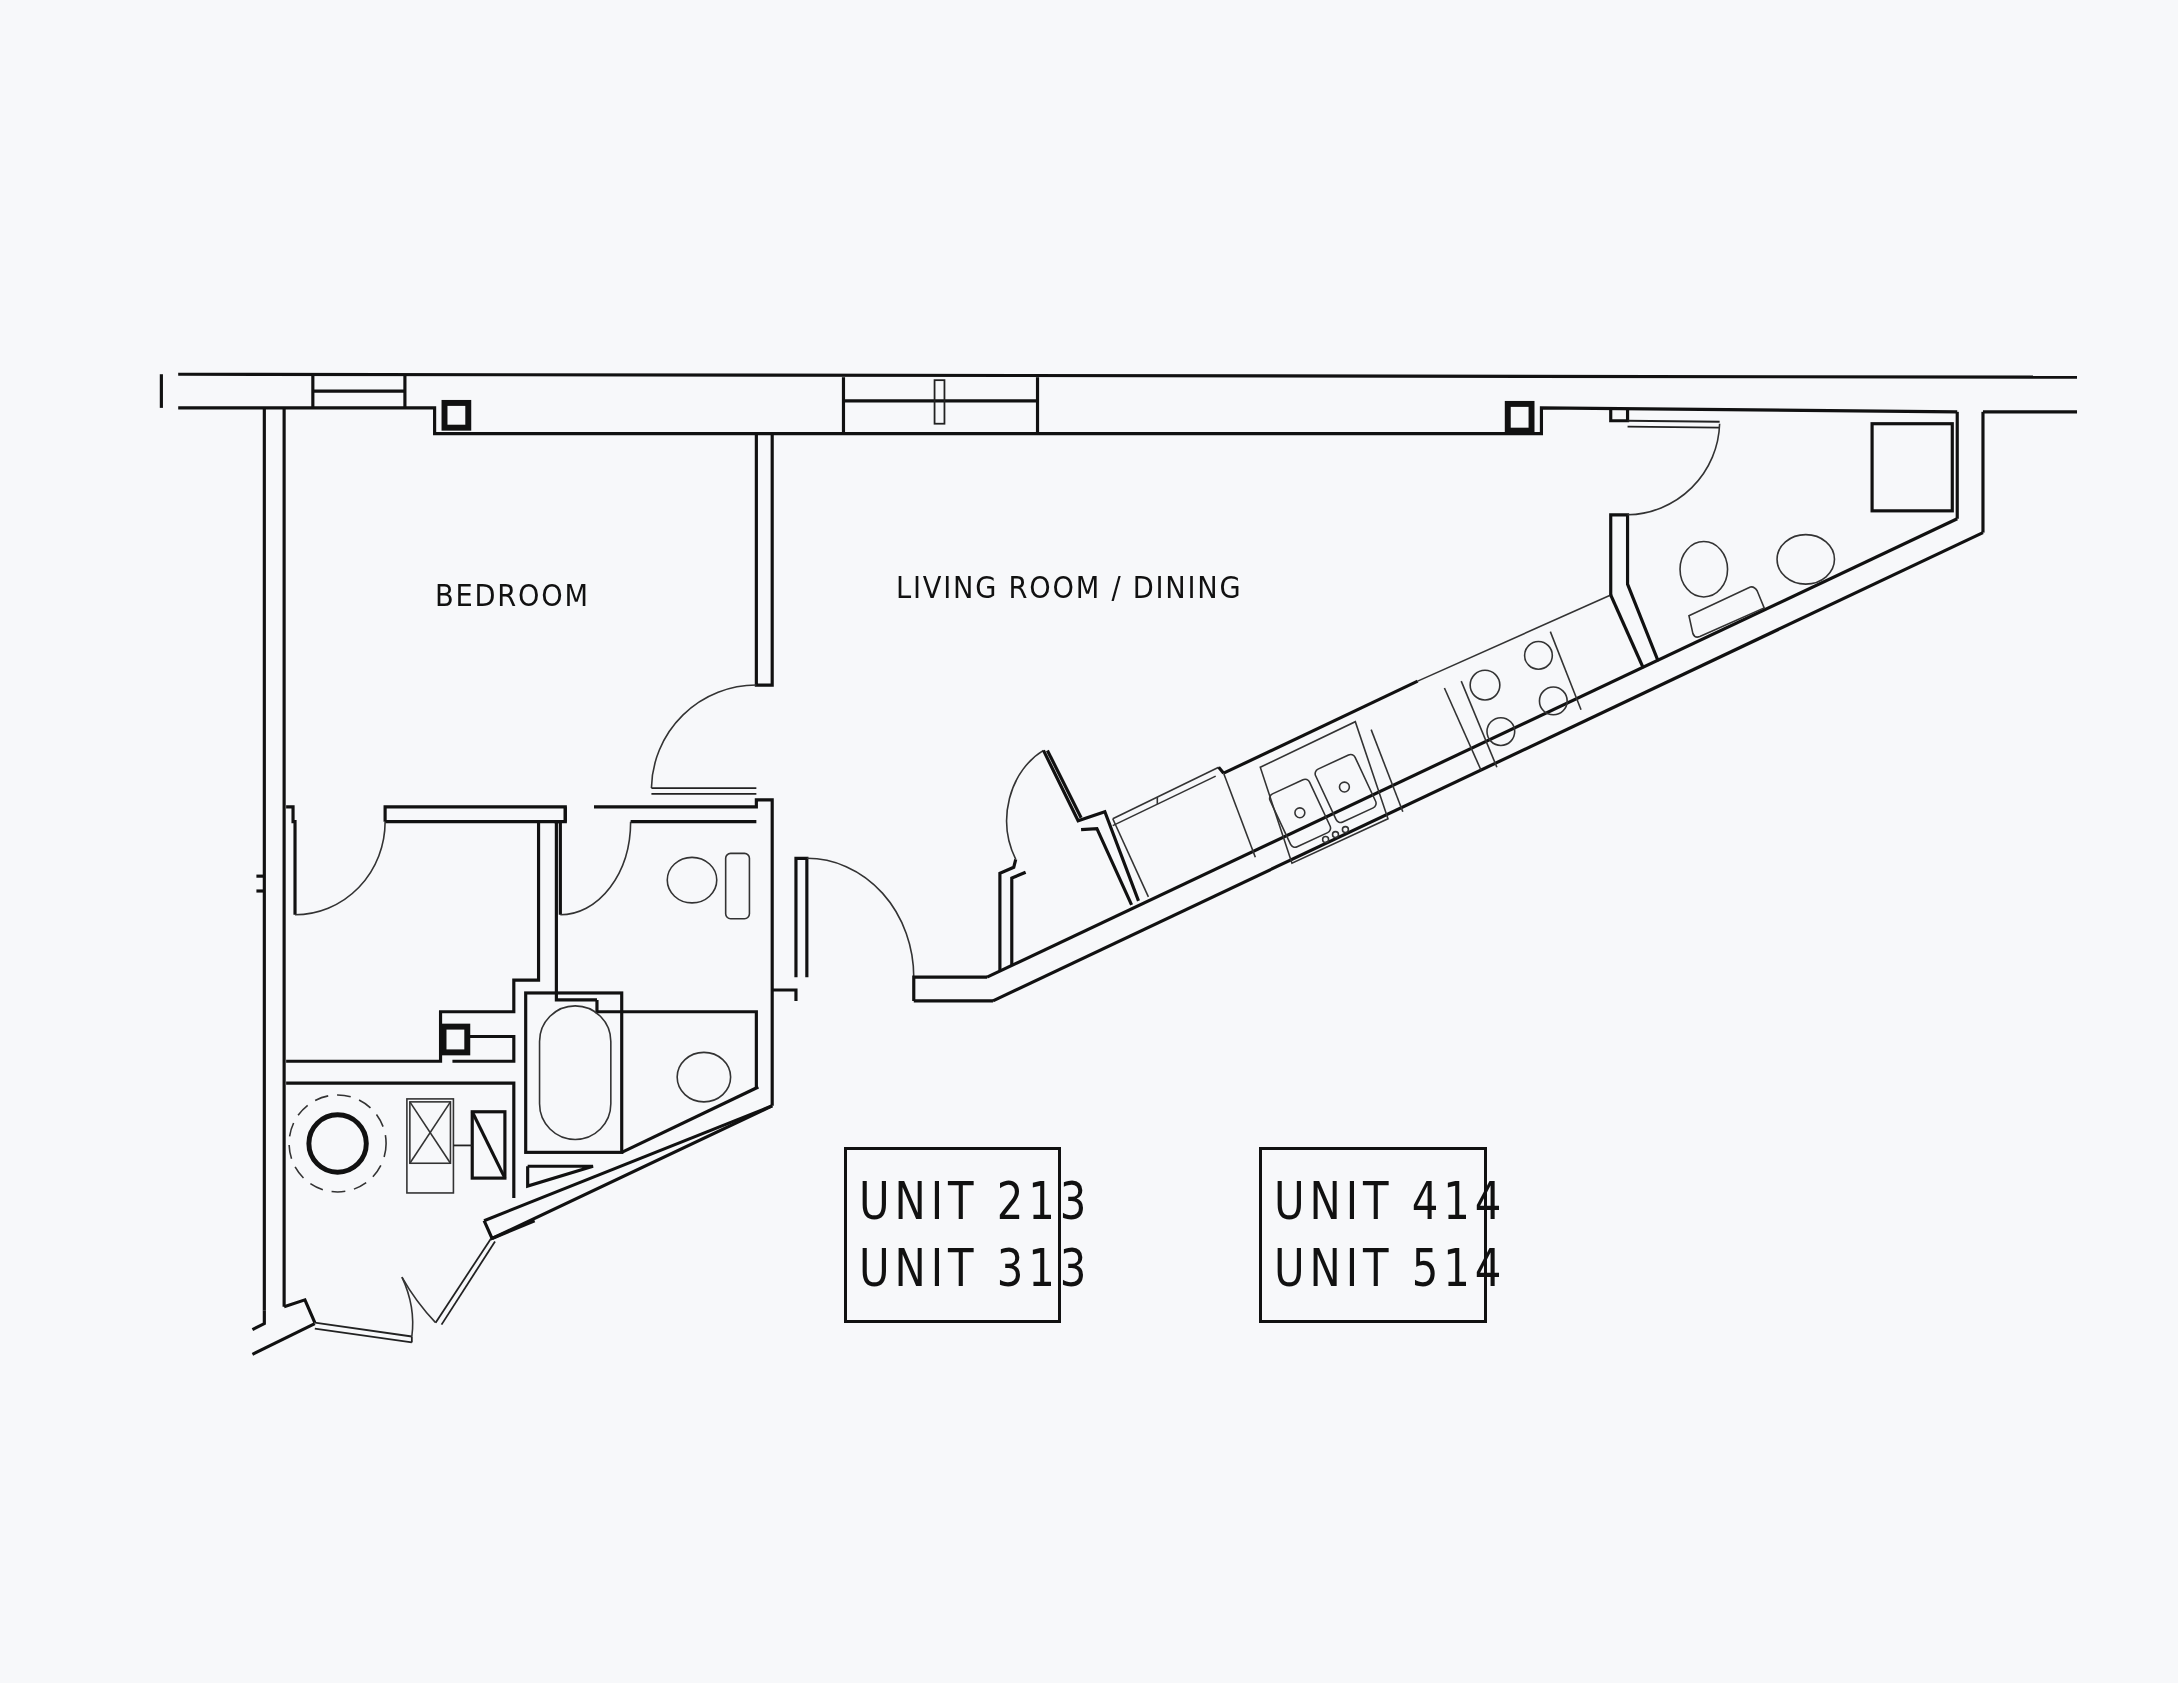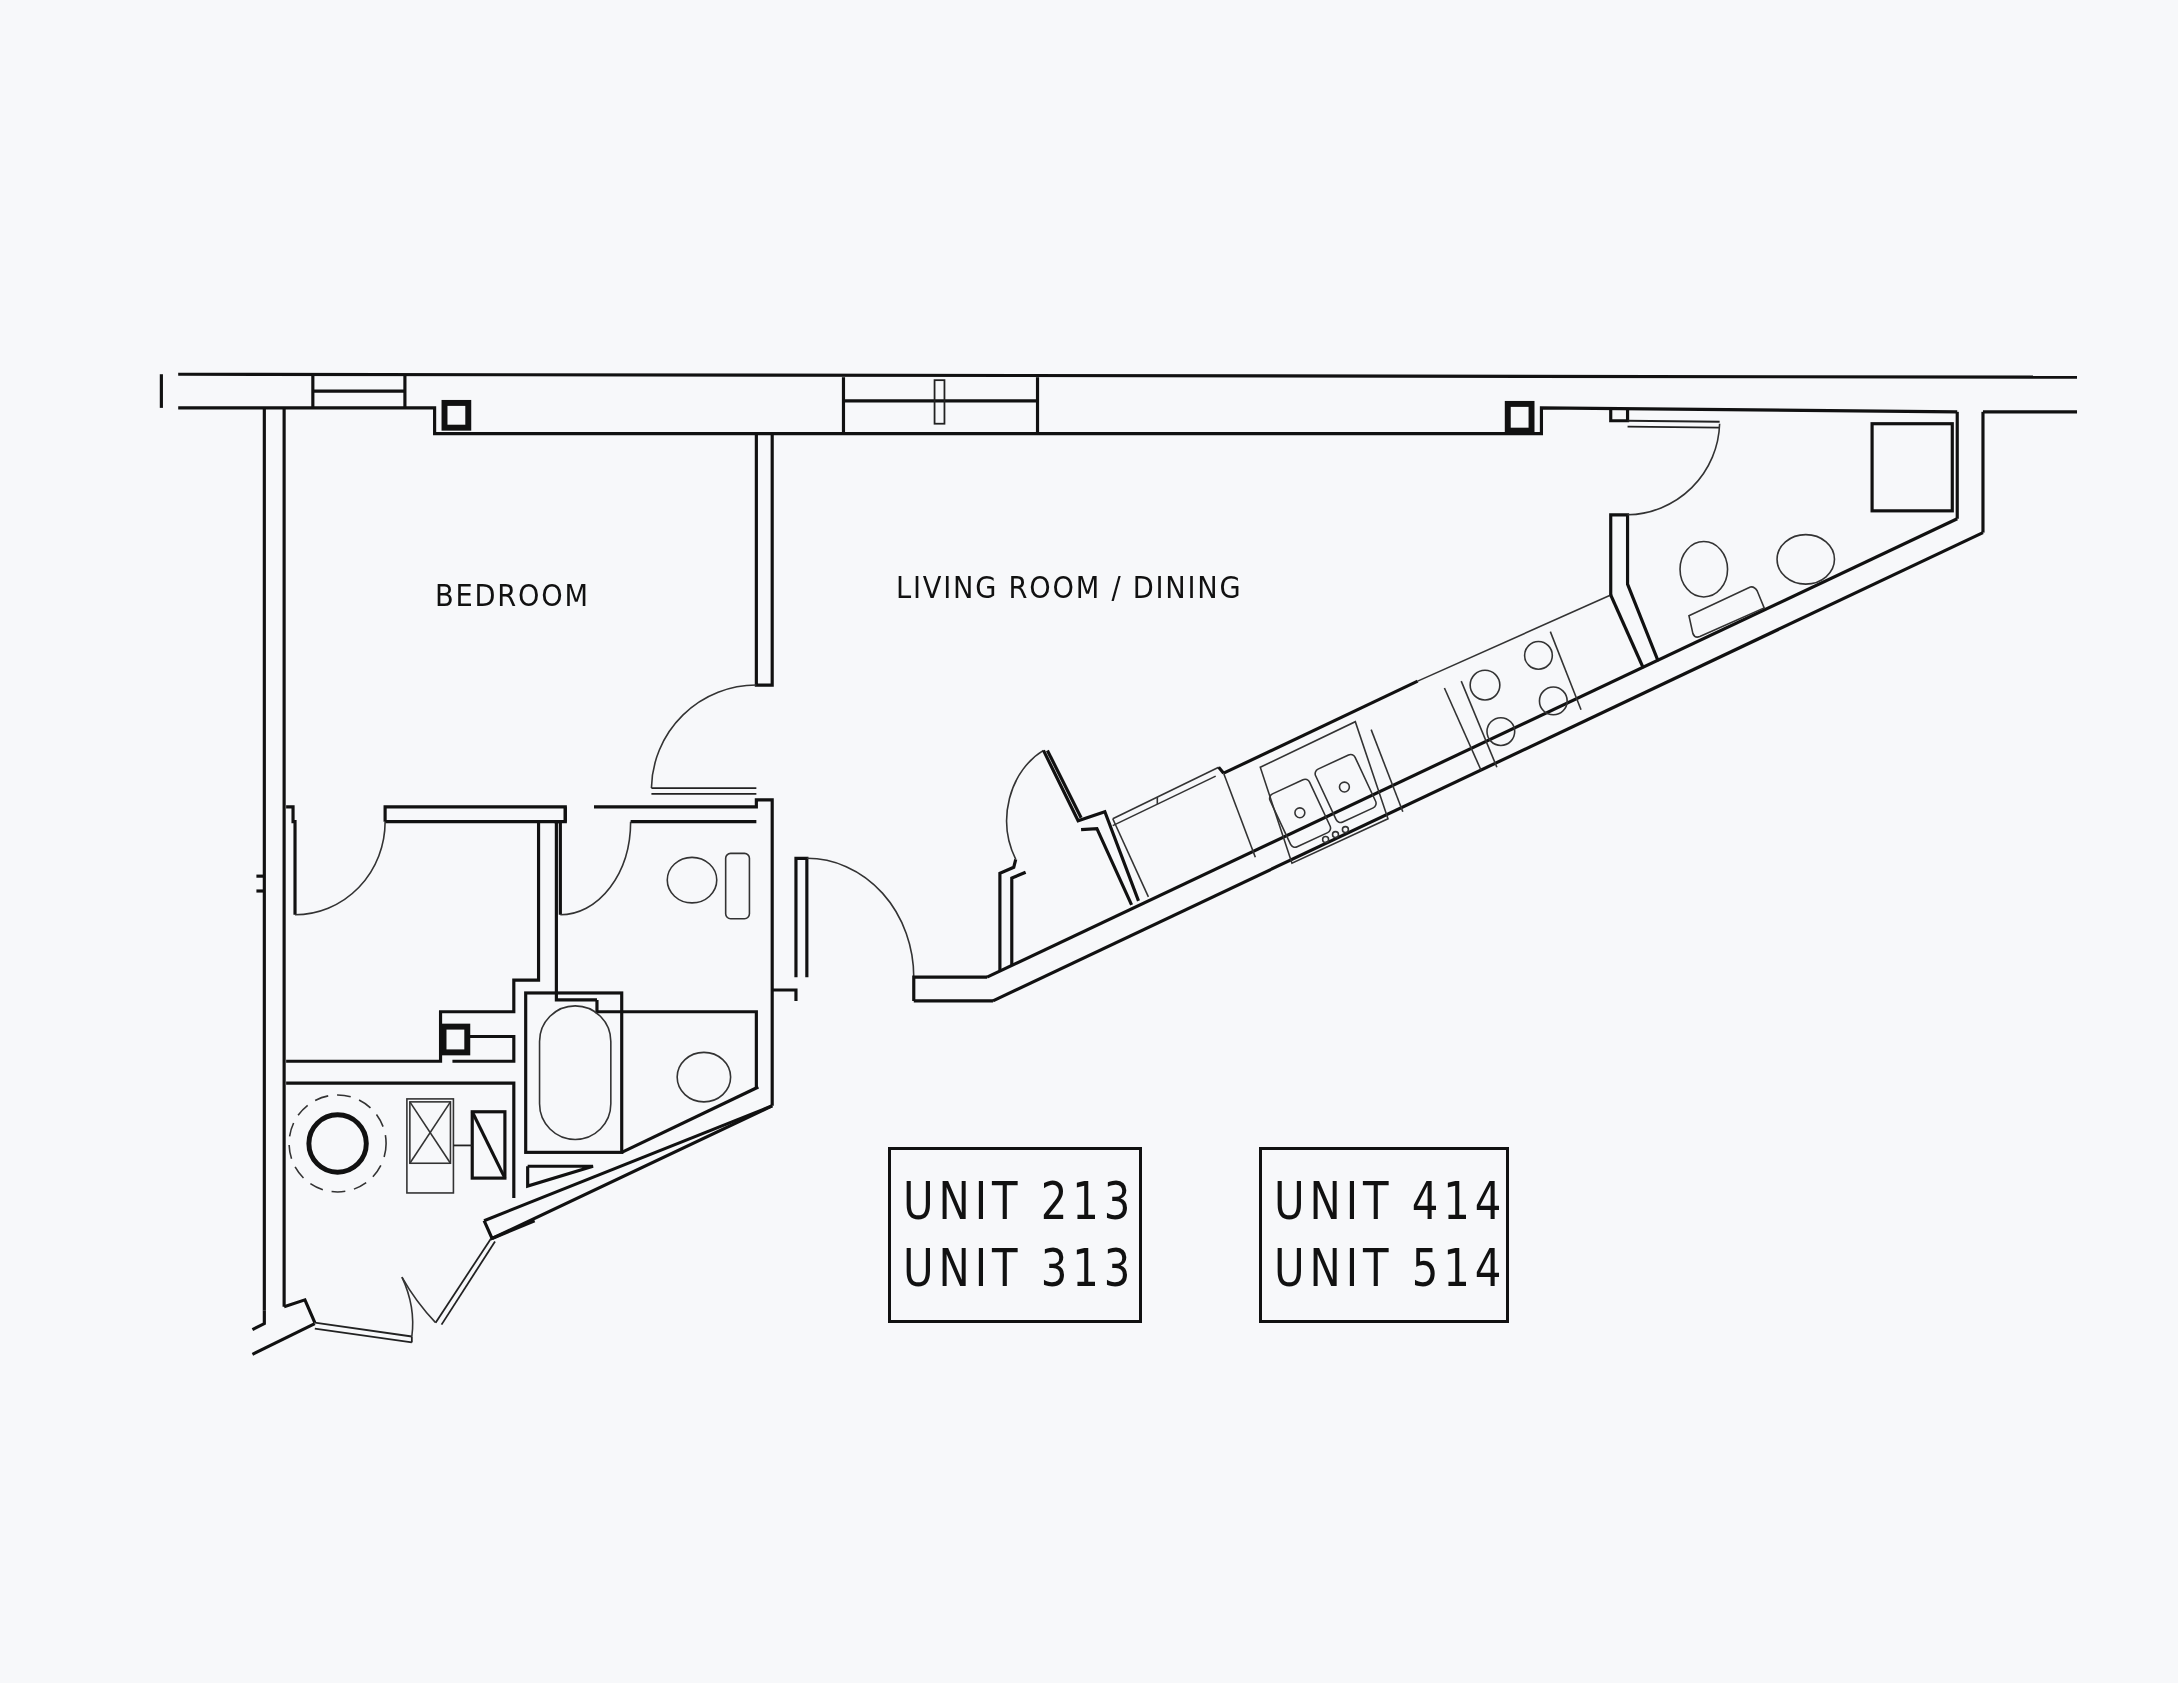--- a/index.html
+++ b/index.html
@@ -182,22 +182,22 @@
     <rect class="w" x="1891" y="428" width="81" height="88"></rect>
     <ellipse class="f" cx="1721" cy="575" rx="24" ry="28"></ellipse>
     <path class="f" d="M 1706 622 L 1768 593 Q 1772 592 1775 597 L 1782 614 L 1717 643 Q 1712 645 1710 640 Z"></path>
     <ellipse class="f" cx="1824" cy="565" rx="29" ry="25"></ellipse>
   </g>
 </svg>
 
 <div class="room-label" style="left:435px; top:577px;">BEDROOM</div>
 <div class="room-label" style="left:896px; top:569px;">LIVING ROOM / DINING</div>
 
-<div class="unit-box" style="left:888px; top:1147px; width:254px; height:176px;">
+<div class="unit-box" style="left:844px; top:1147px; width:217px; height:176px;">
   <div class="unit-line">UNIT 213</div>
   <div class="unit-line">UNIT 313</div>
 </div>
 
-<div class="unit-box" style="left:1259px; top:1147px; width:250px; height:176px;">
+<div class="unit-box" style="left:1259px; top:1147px; width:228px; height:176px;">
   <div class="unit-line">UNIT 414</div>
   <div class="unit-line">UNIT 514</div>
 </div>
 
 
 </body></html>

